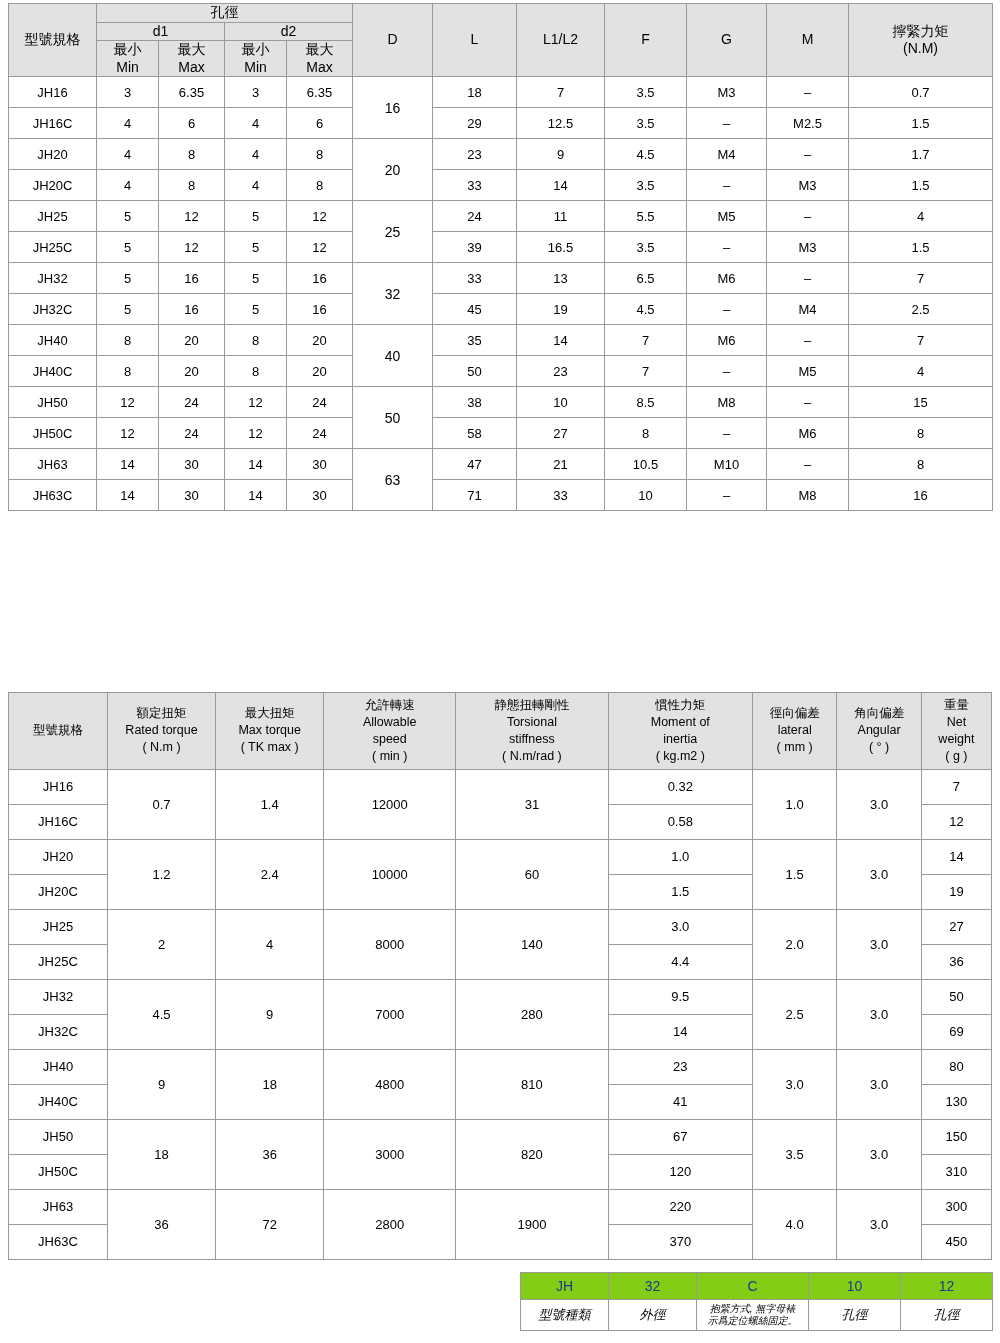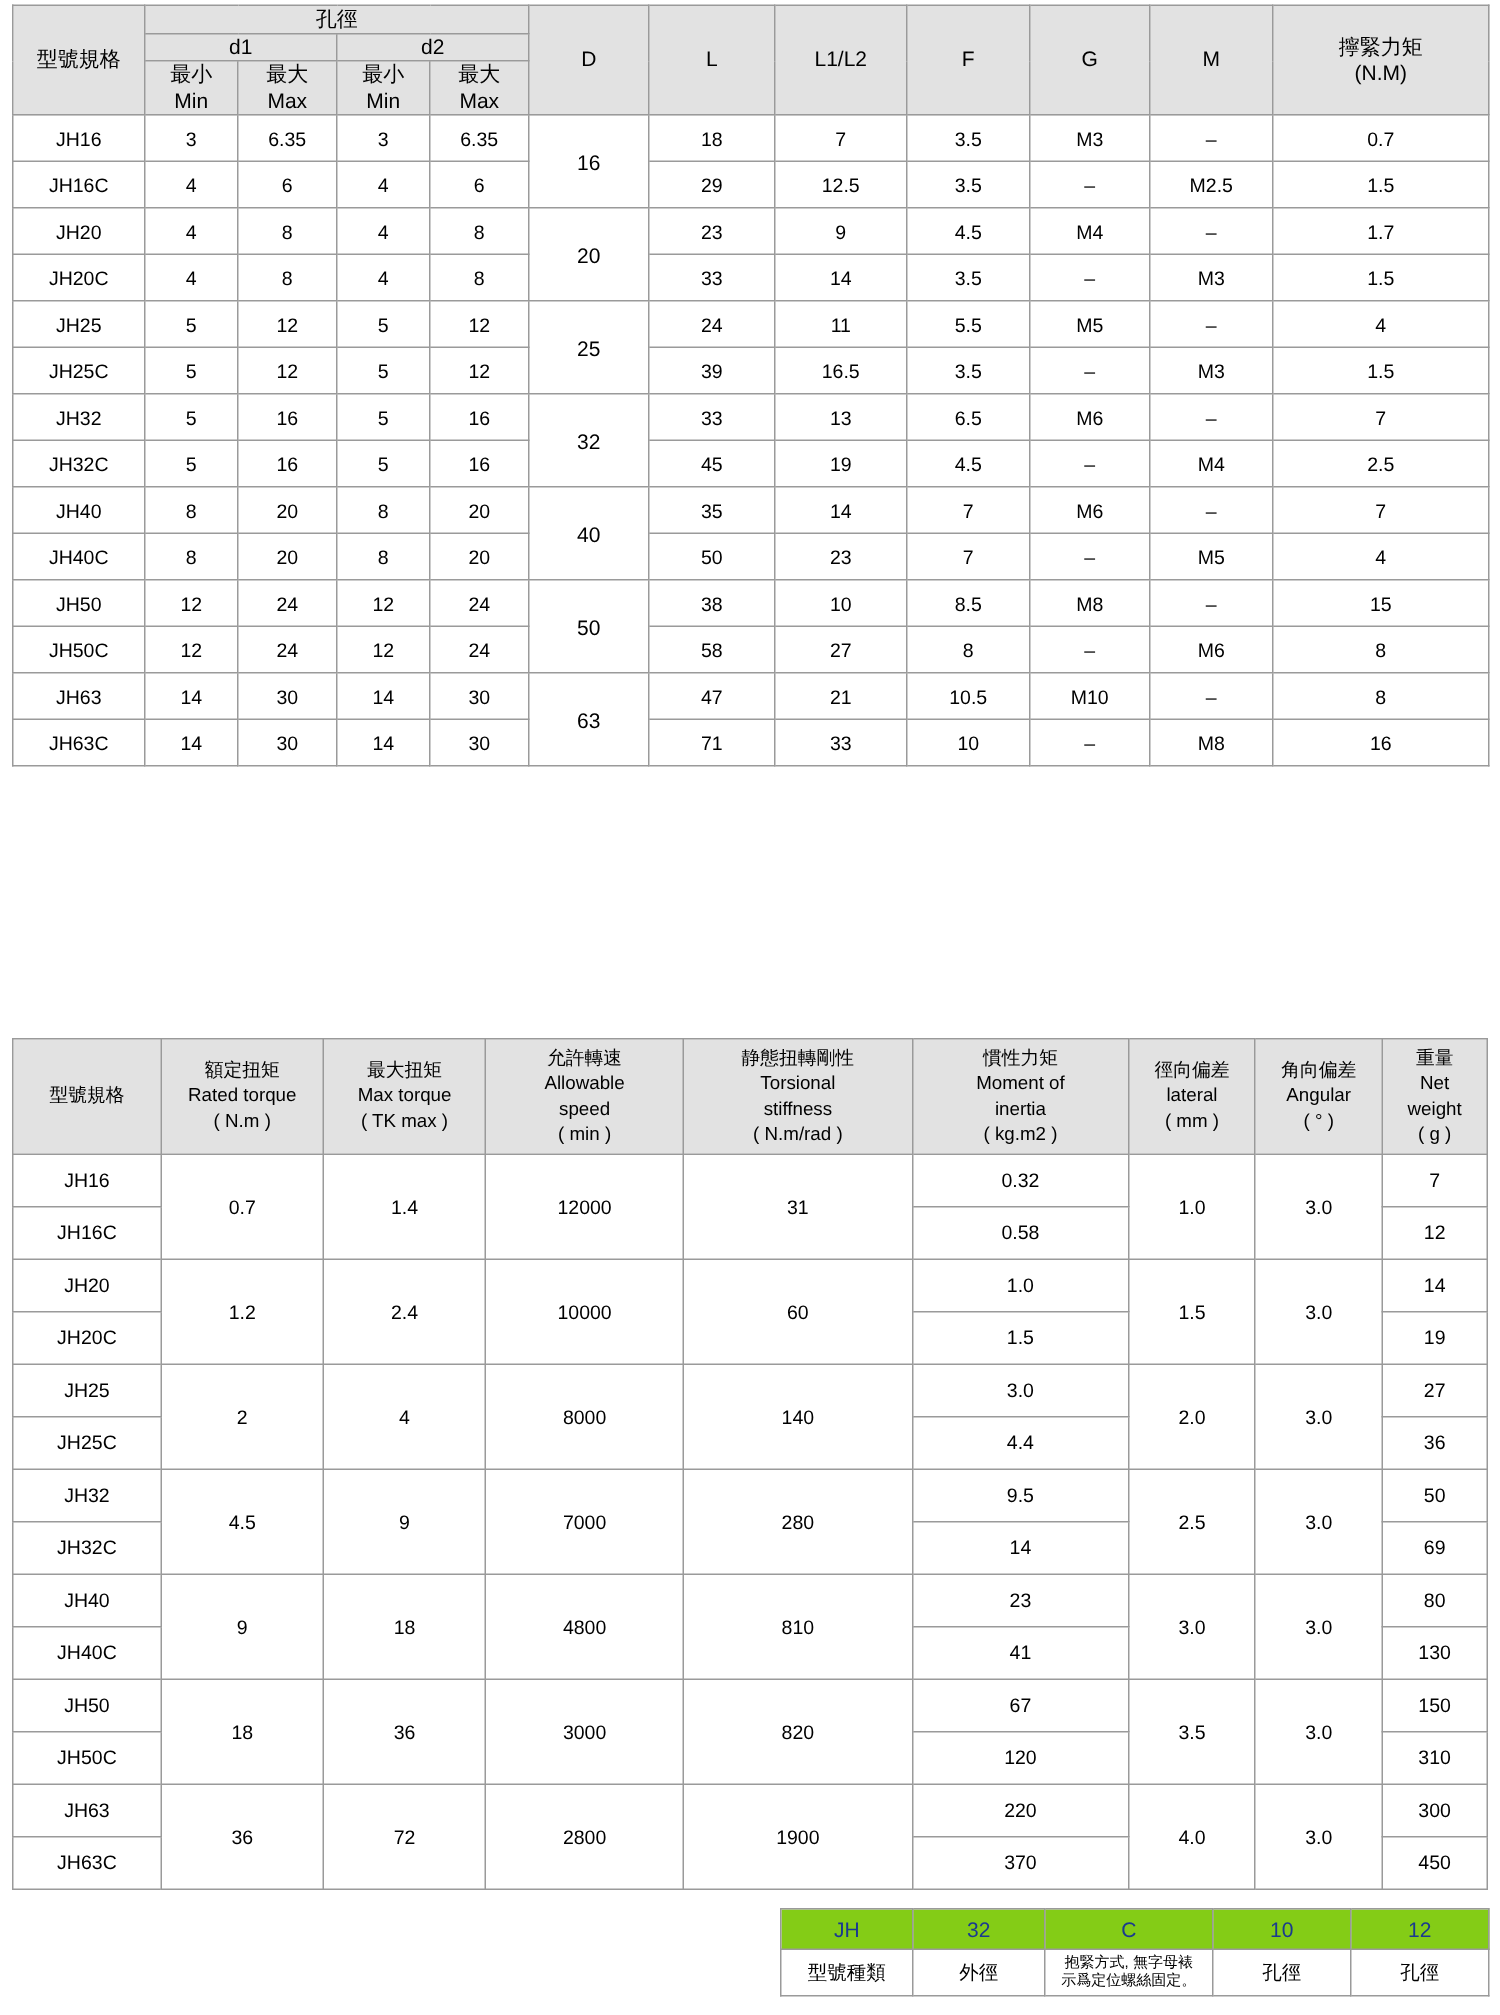--- a/index.html
+++ b/index.html
@@ -95,20 +95,21 @@
     font-size: 13px;
   }
   #table3 td.code {
     background: #84cc16;
     color: #1a3a8f;
     font-size: 14px;
   }
   #table3 td.desc {
     background: #ffffff;
     font-size: 13px;
+    font-style: italic;
   }
   #table3 td.desc-small {
     font-size: 10px;
     line-height: 1.25;
     padding: 2px 1px;
   }
 </style>
 </head>
 <body>
 

